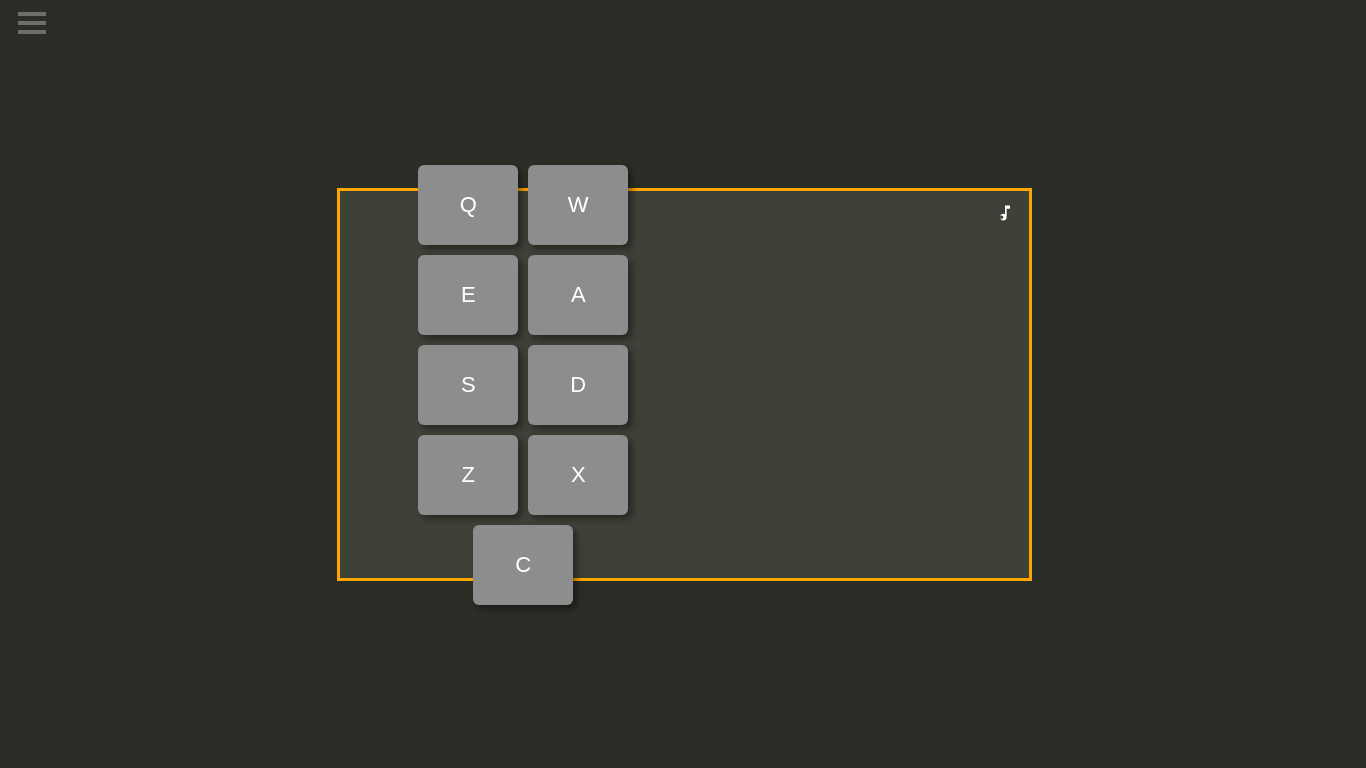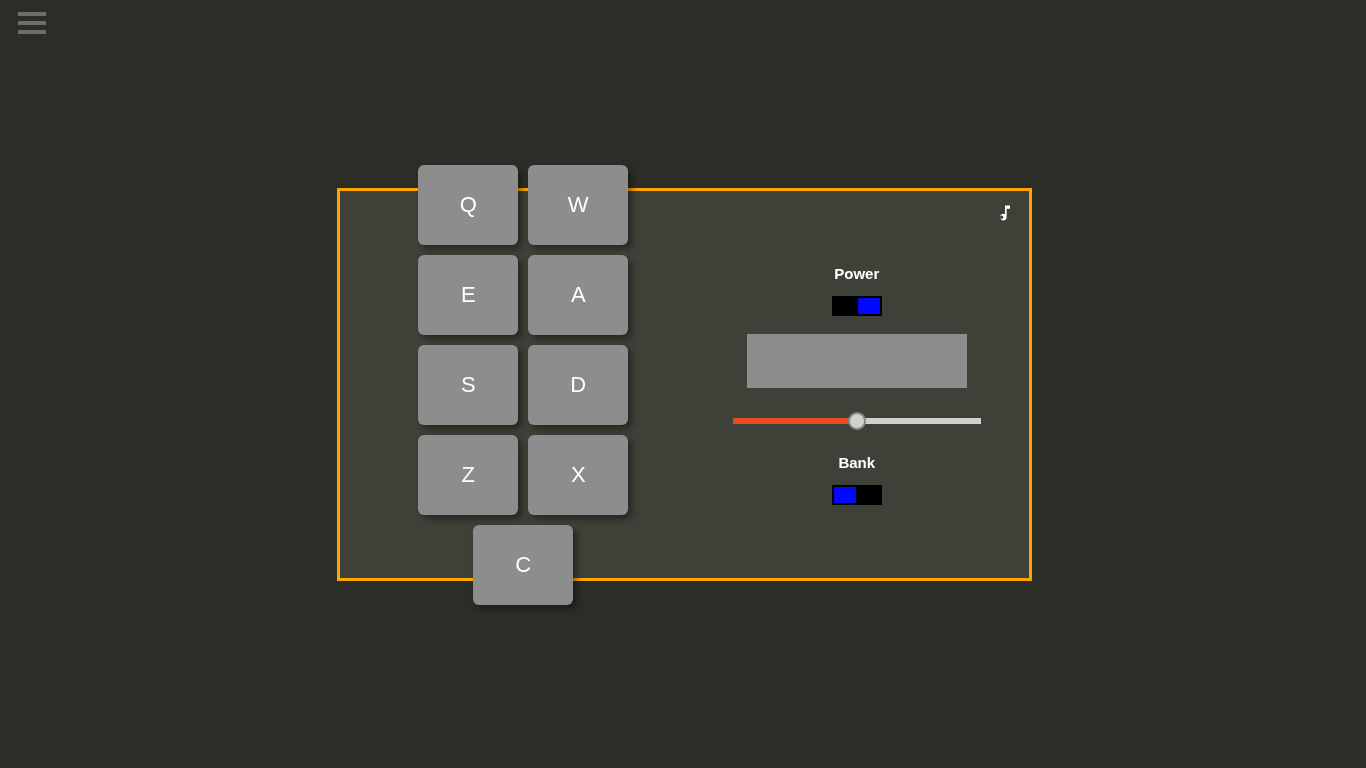--- a/index.html
+++ b/index.html
@@ -169,30 +169,13 @@
     <button class="drum-pad">W</button>
     <button class="drum-pad">E</button>
     <button class="drum-pad">A</button>
     <button class="drum-pad">S</button>
     <button class="drum-pad">D</button>
     <button class="drum-pad">Z</button>
     <button class="drum-pad">X</button>
     <button class="drum-pad">C</button>
   </div>
 
-  <div class="controls">
-    <div class="control-label">Power</div>
-    <div class="toggle toggle-on">
-      <div class="toggle-handle"></div>
-    </div>
-
-    <div class="display"></div>
-
-    <div class="slider-wrap">
-      <input type="range" min="0" max="100" style="--fill: 50%;" value="50">
-    </div>
-
-    <div class="control-label">Bank</div>
-    <div class="toggle toggle-off">
-      <div class="toggle-handle"></div>
-    </div>
-  </div>
 </div>
 
 </body></html>

